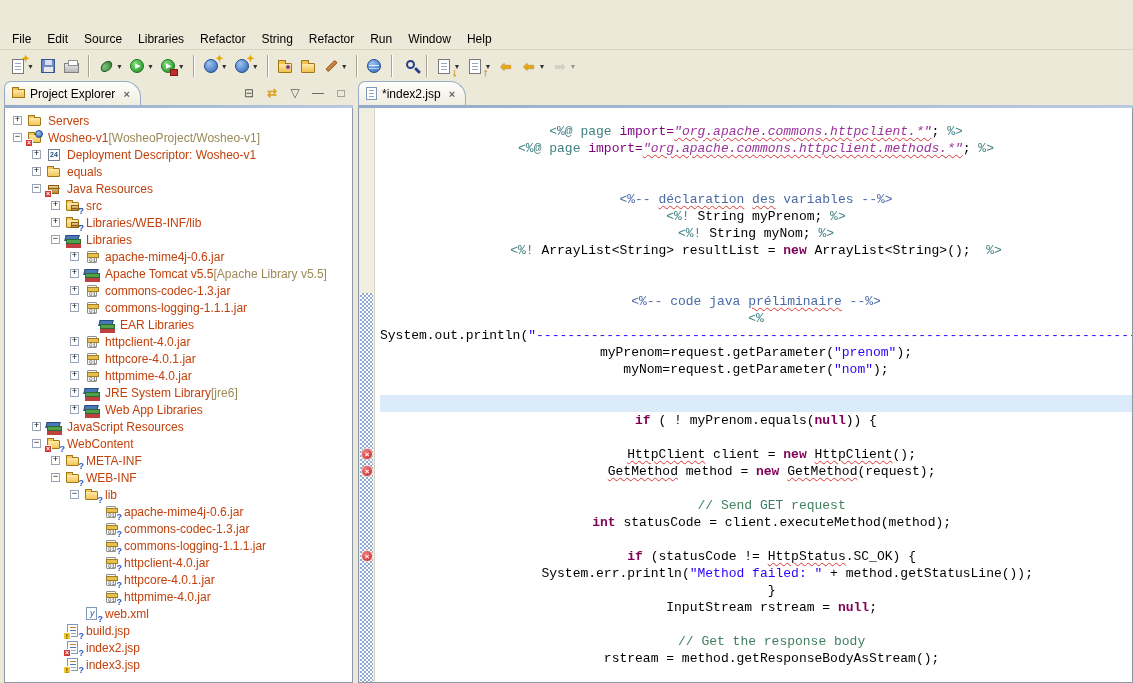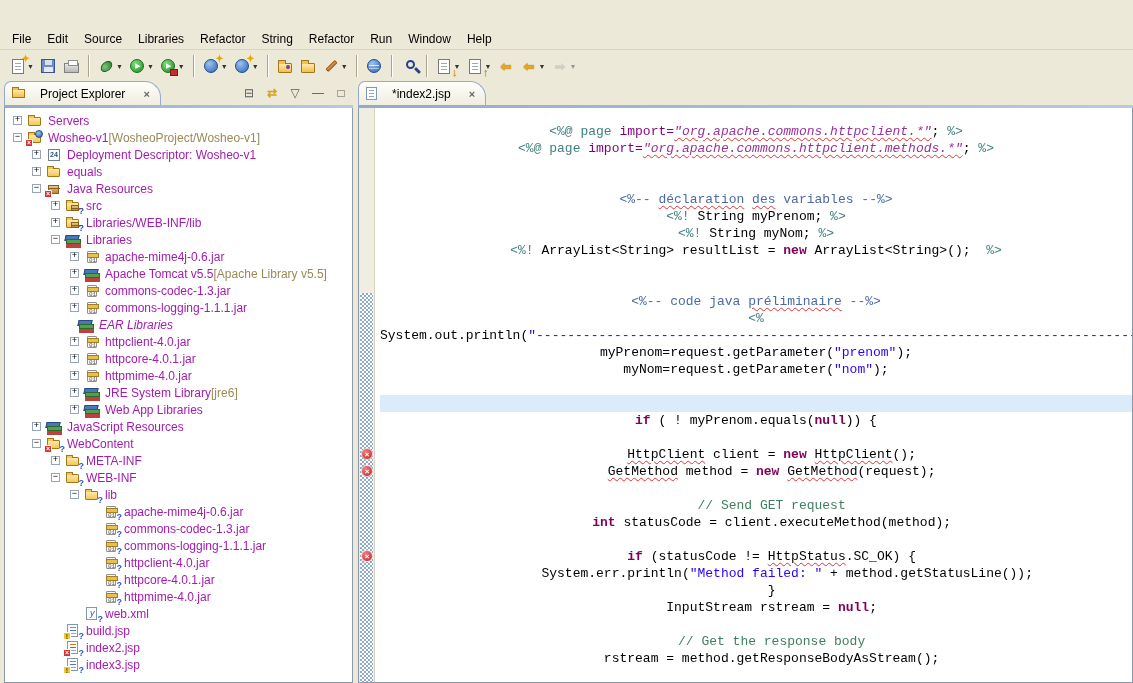--- a/index.html
+++ b/index.html
@@ -60,42 +60,42 @@
 
   
   .workbench { position:absolute; left:0; top:82px; width:1133px; height:601px; background:#ECE9D8; }
 
   .panel { position:absolute; display:flex; flex-direction:column; }
   .explorer-panel { left:4px; top:0; width:349px; height:601px; }
   .editor-panel { left:358px; top:0; width:775px; height:601px; }
 
   .tabbar { height:26px; position:relative; display:flex; align-items:flex-end;
     border-bottom:3px solid; border-image:linear-gradient(90deg,#93ABC9,#B9C9DF) 1; background:#ECE9D8; }
-  .tab { display:flex; align-items:center; gap:15px; height:24px; padding:0 10px 0 7px;
+  .tab { display:flex; align-items:center; gap:5px; height:24px; padding:0 10px 0 7px;
     background:linear-gradient(#FEFEFA,#F0EDE0); border:1px solid #93ABC9; border-bottom:none;
     border-radius:7px 16px 0 0; font-size:12px; color:#000; }
   .tab .close { font-size:11px; color:#666; margin-left:3px; font-weight:bold; }
   .tab-ico-folder { width:13px; height:9px; background:linear-gradient(#FFE9A8,#F0C050); border:1px solid #A07818; position:relative; }
   .tab-ico-folder::before { content:""; position:absolute; left:-1px; top:-3px; width:5px; height:2px; background:#F0C050; border:1px solid #A07818; border-bottom:none; }
   .tab-ico-page { width:11px; height:13px; background:#FFF; border:1px solid #8098B8; position:relative; }
   .tab-ico-page::before { content:""; position:absolute; left:2px; top:2px; width:5px; height:1px; background:#90A8C8; box-shadow:0 3px 0 #90A8C8,0 6px 0 #90A8C8; }
 
   .view-actions { position:absolute; right:4px; top:4px; display:flex; align-items:center; gap:7px; }
   .va { font-size:12px; color:#5A5A5A; width:16px; text-align:center; }
   .va.gold { color:#D8A020; font-weight:bold; }
 
   .explorer-content { flex:1; background:#FFFFFF; border:1px solid #8A98A8; border-top:none; overflow:hidden; position:relative; padding-top:4px; }
 
   
   .trow { height:17px; display:flex; align-items:center; font-size:12px; white-space:nowrap; }
   .texp { width:9px; height:9px; border:1px solid #9AA4B8; background:#FFF; display:inline-flex; align-items:center; justify-content:center;
     font-size:9px; line-height:7px; color:#000; margin-right:5px; flex:0 0 auto; font-family:"Liberation Mono",monospace; }
   .texp.none { border:none; background:transparent; }
   .tico { width:16px; height:16px; position:relative; margin-right:5px; flex:0 0 auto; }
-  .tlabel { color:#a21caf; }
+  .tlabel { color:#c2410c; }
   .tdeco { color:#9B8A56; }
 
   .i-base { position:absolute; }
   .i-folder { left:1px; top:4px; width:13px; height:9px; background:linear-gradient(#FFE9A8,#F3C65A); border:1px solid #A07818; border-radius:1px; }
   .i-folder::before { content:""; position:absolute; left:-1px; top:-3px; width:5px; height:2px; background:#F3C65A; border:1px solid #A07818; border-bottom:none; }
   .i-globe { left:8px; top:0px; width:8px; height:8px; border-radius:50%; background:radial-gradient(circle at 35% 30%,#9CC4F0,#2E62B4); border:1px solid #1F4A90; }
   .i-box24 { left:2px; top:2px; width:12px; height:12px; background:#FFF; border:1px solid #708090; font-size:7px; color:#205080; display:flex; align-items:center; justify-content:center; font-weight:bold; }
   .i-pkg { left:2px; top:4px; width:11px; height:9px; background:linear-gradient(#E8C888,#B88838); border:1px solid #8A6018; }
   .i-pkg::before { content:""; position:absolute; left:0; top:2px; width:11px; height:1px; background:#8A6018; }
   .i-books { left:0; top:3px; width:14px; height:11px; }
@@ -384,21 +384,21 @@
             </span>
             <span class="tlabel">commons-codec-1.3.jar</span>
           </div>
           <div class="trow" style="padding-left: 65px;">
             <span class="texp">+</span>
             <span class="tico">
               <span class="i-base i-jar"></span>
             </span>
             <span class="tlabel">commons-logging-1.1.1.jar</span>
           </div>
-          <div class="trow" style="padding-left: 59px; font-style: italic;">
+          <div class="trow" style="padding-left: 80px;">
             <span class="texp none"></span>
             <span class="tico">
               <span class="i-base i-books"></span>
             </span>
             <span class="tlabel">EAR Libraries</span>
           </div>
           <div class="trow" style="padding-left: 65px;">
             <span class="texp">+</span>
             <span class="tico">
               <span class="i-base i-jar"></span>

